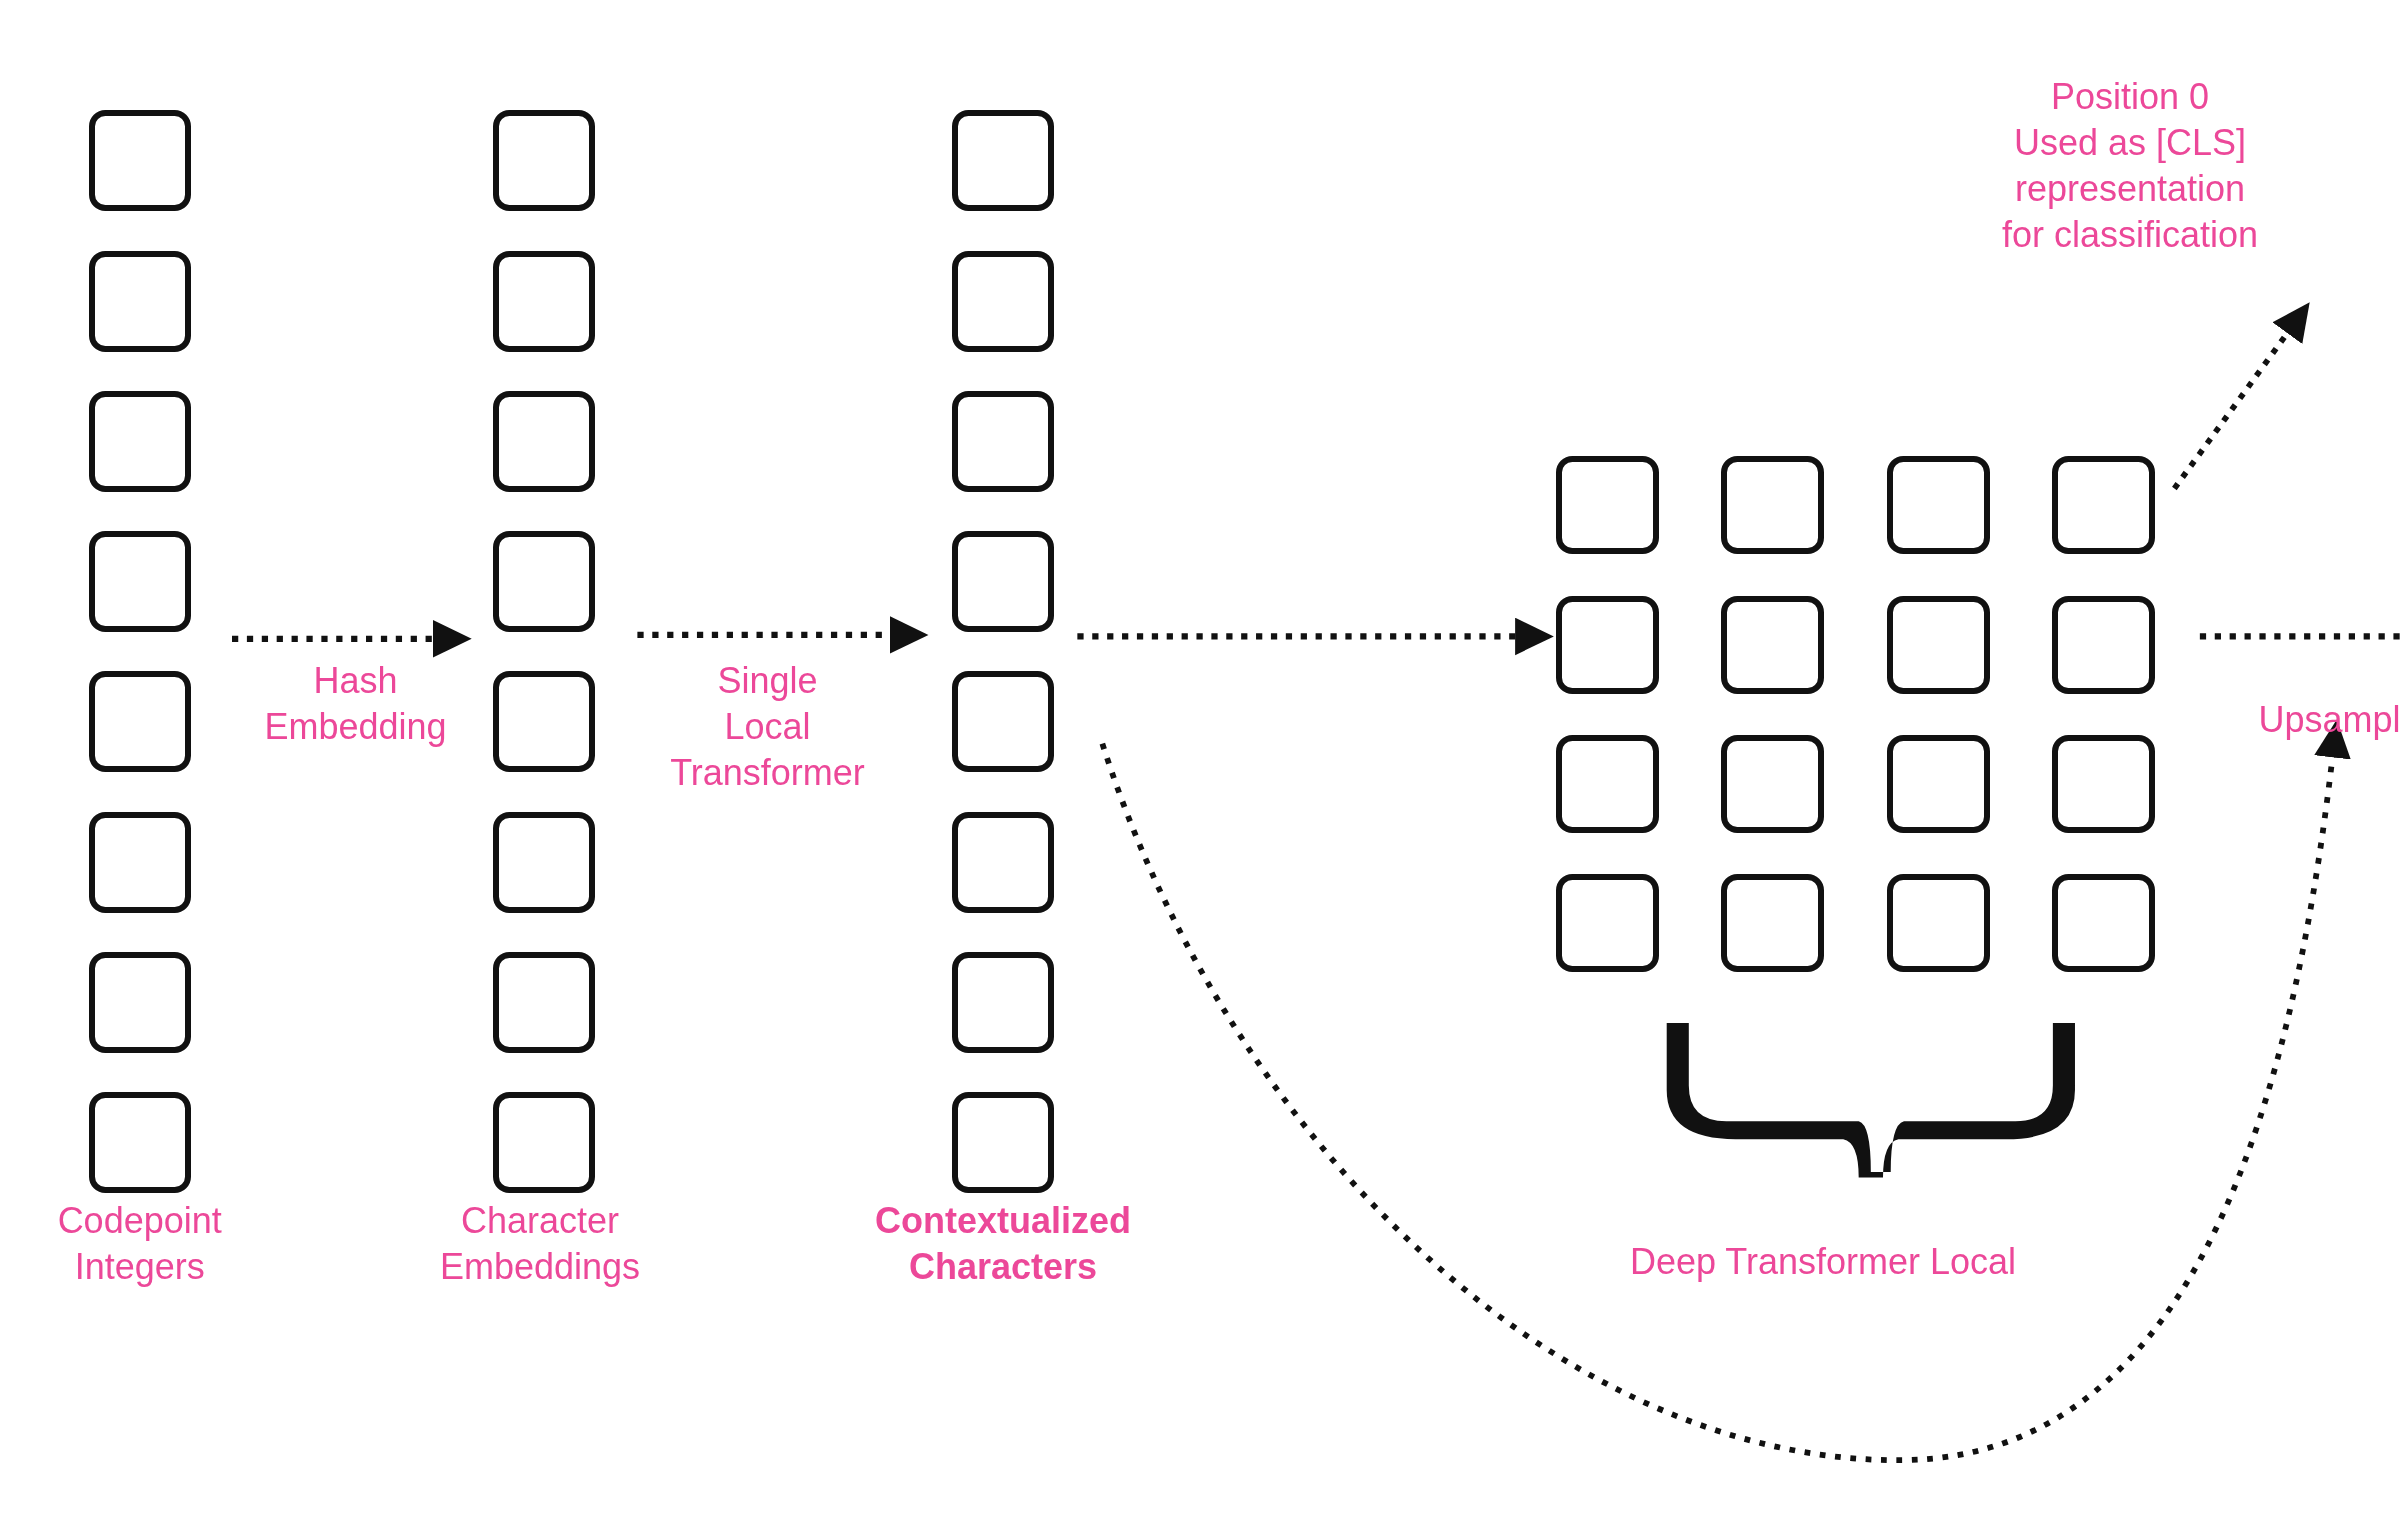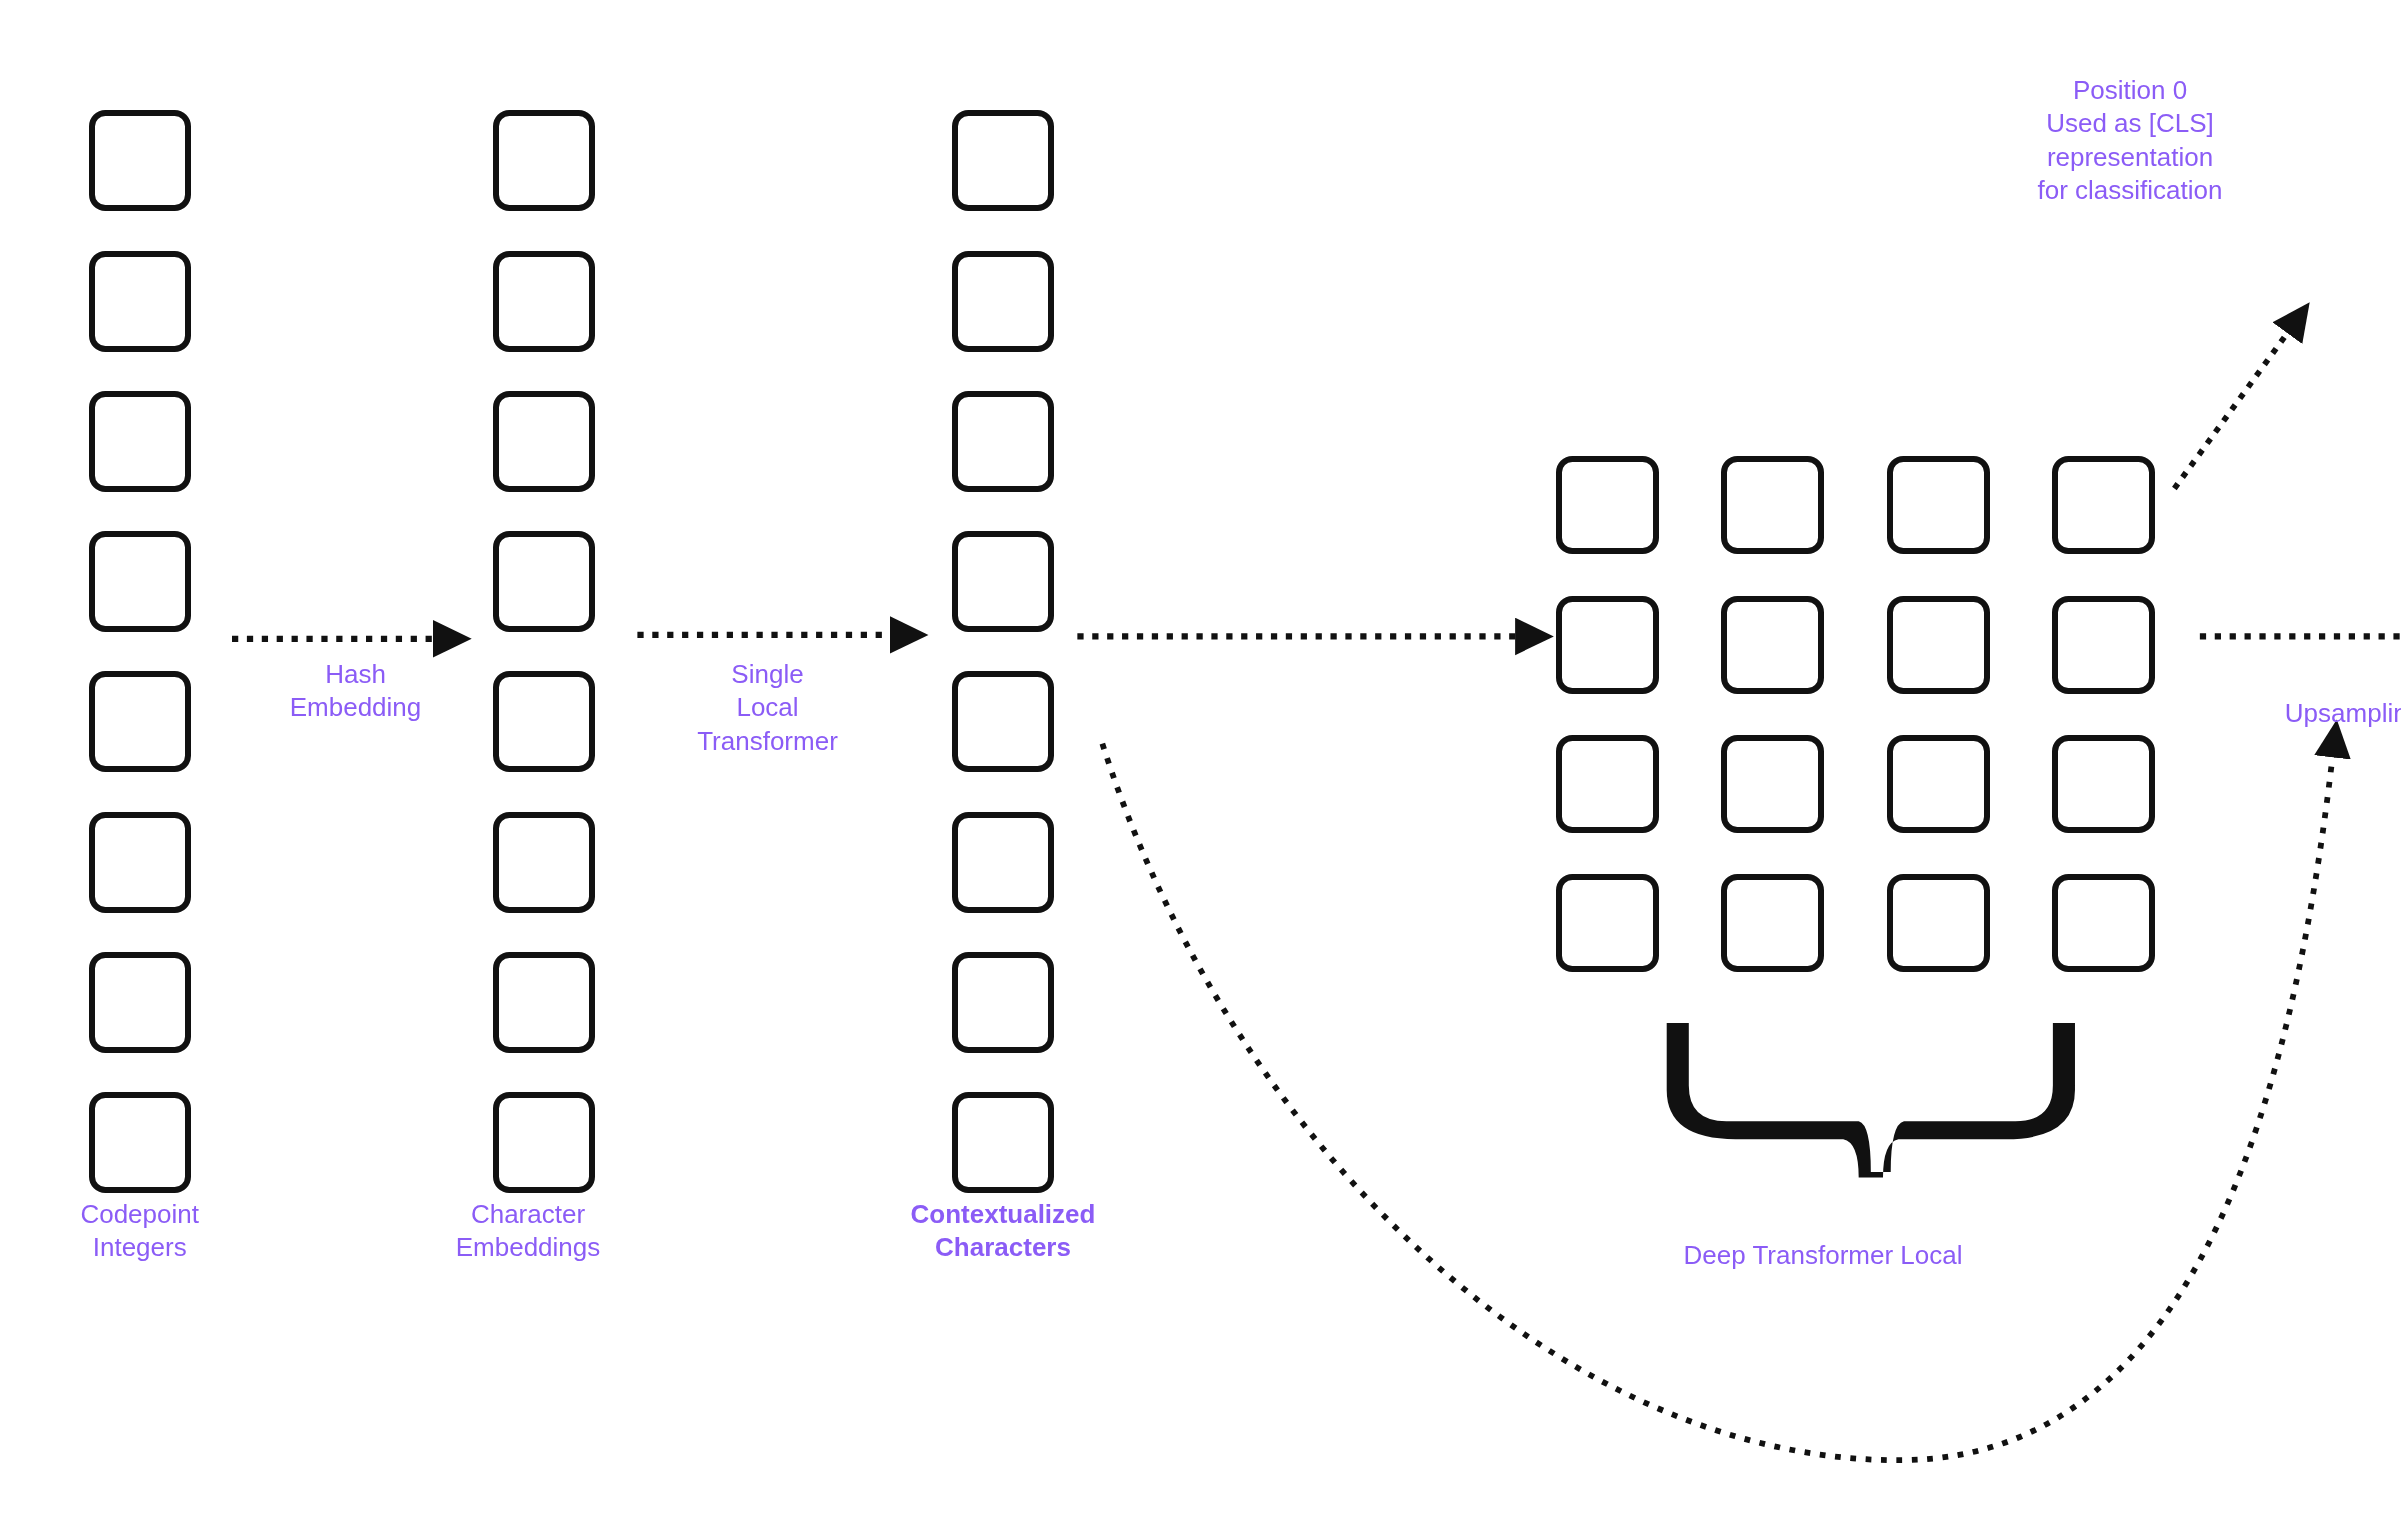--- a/index.html
+++ b/index.html
@@ -15,22 +15,22 @@
     position:absolute;
     box-sizing:border-box;
     border:6.2px solid #111111;
     border-radius:16.3px;
     background:#ffffff;
   }
 
   
   .txt{
     position:absolute;
-    color:#8b5cf6;
-    font-size:26px;
+    color:#ec4899;
+    font-size:36px;
     line-height:1.28;
     text-align:center;
     white-space:pre-line;
     letter-spacing:0px;
   }
   .txt.w-col{width:288px;}
   .txt.w-arrow{width:269px;}
   .txt.w-wide{width:432px;}
 
   
@@ -77,21 +77,21 @@
     <div class="txt w-col" style="left: -4.3px; top: 1198px;">Codepoint
 Integers</div>
     <div class="cell" style="left: 493px; top: 110px; width: 102px; height: 101px;"></div>
     <div class="cell" style="left: 493px; top: 251px; width: 102px; height: 101px;"></div>
     <div class="cell" style="left: 493px; top: 391px; width: 102px; height: 101px;"></div>
     <div class="cell" style="left: 493px; top: 531px; width: 102px; height: 101px;"></div>
     <div class="cell" style="left: 493px; top: 671px; width: 102px; height: 101px;"></div>
     <div class="cell" style="left: 493px; top: 812px; width: 102px; height: 101px;"></div>
     <div class="cell" style="left: 493px; top: 952px; width: 102px; height: 101px;"></div>
     <div class="cell" style="left: 493px; top: 1092px; width: 102px; height: 101px;"></div>
-    <div class="txt w-col" style="left: 384px; top: 1198px; text-align: center;">Character
+    <div class="txt w-col" style="left: 396px; top: 1198px; text-align: center;">Character
 Embeddings</div>
     <div class="cell" style="left: 952px; top: 110px; width: 102px; height: 101px;"></div>
     <div class="cell" style="left: 952px; top: 251px; width: 102px; height: 101px;"></div>
     <div class="cell" style="left: 952px; top: 391px; width: 102px; height: 101px;"></div>
     <div class="cell" style="left: 952px; top: 531px; width: 102px; height: 101px;"></div>
     <div class="cell" style="left: 952px; top: 671px; width: 102px; height: 101px;"></div>
     <div class="cell" style="left: 952px; top: 812px; width: 102px; height: 101px;"></div>
     <div class="cell" style="left: 952px; top: 952px; width: 102px; height: 101px;"></div>
     <div class="cell" style="left: 952px; top: 1092px; width: 102px; height: 101px;"></div>
     <div class="txt w-col" style="left: 859px; top: 1198px; font-weight: bold;">Contextualized

